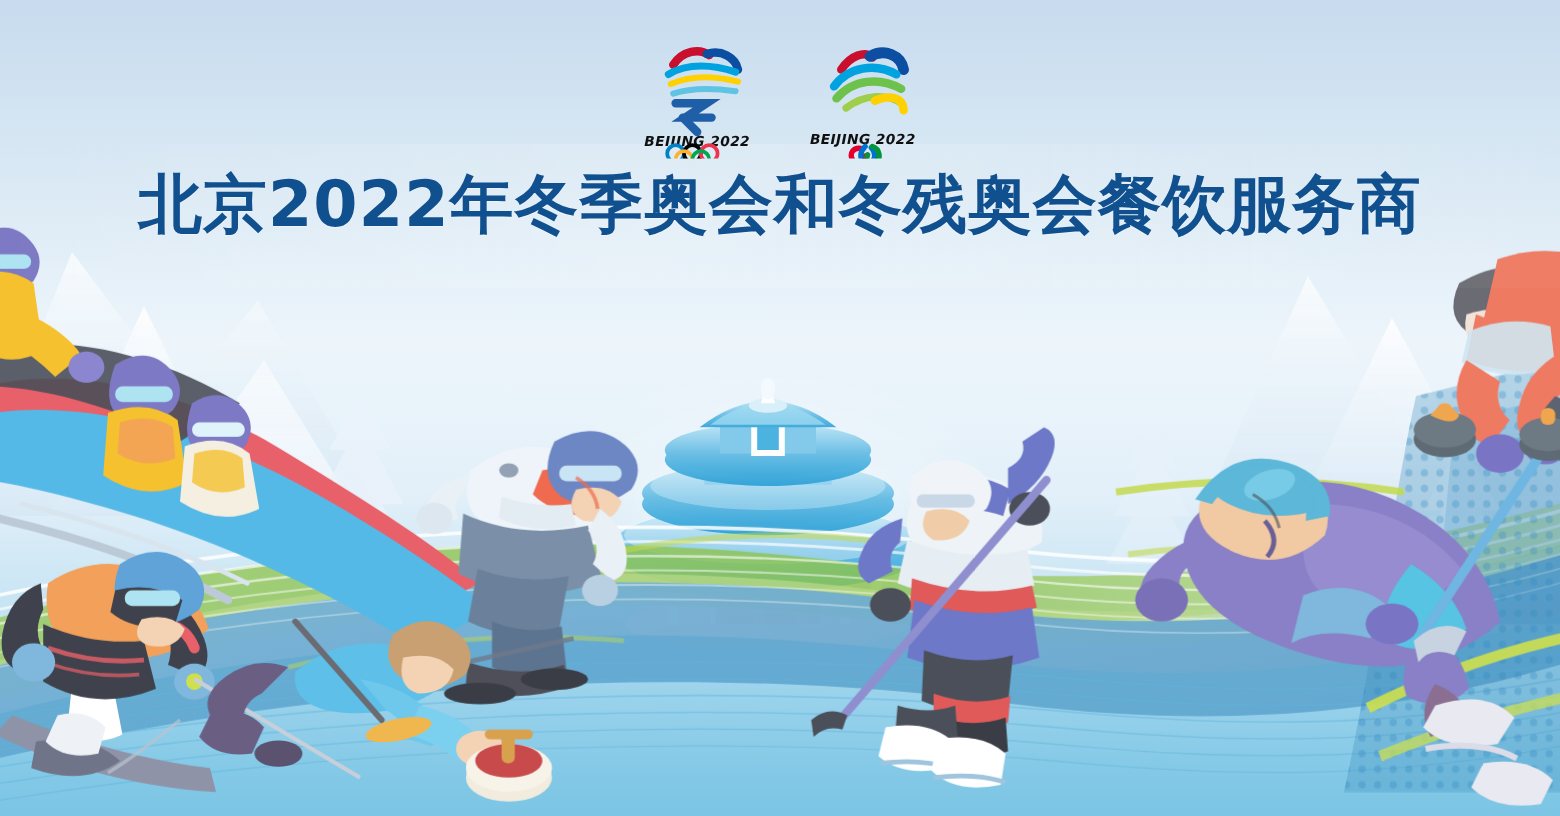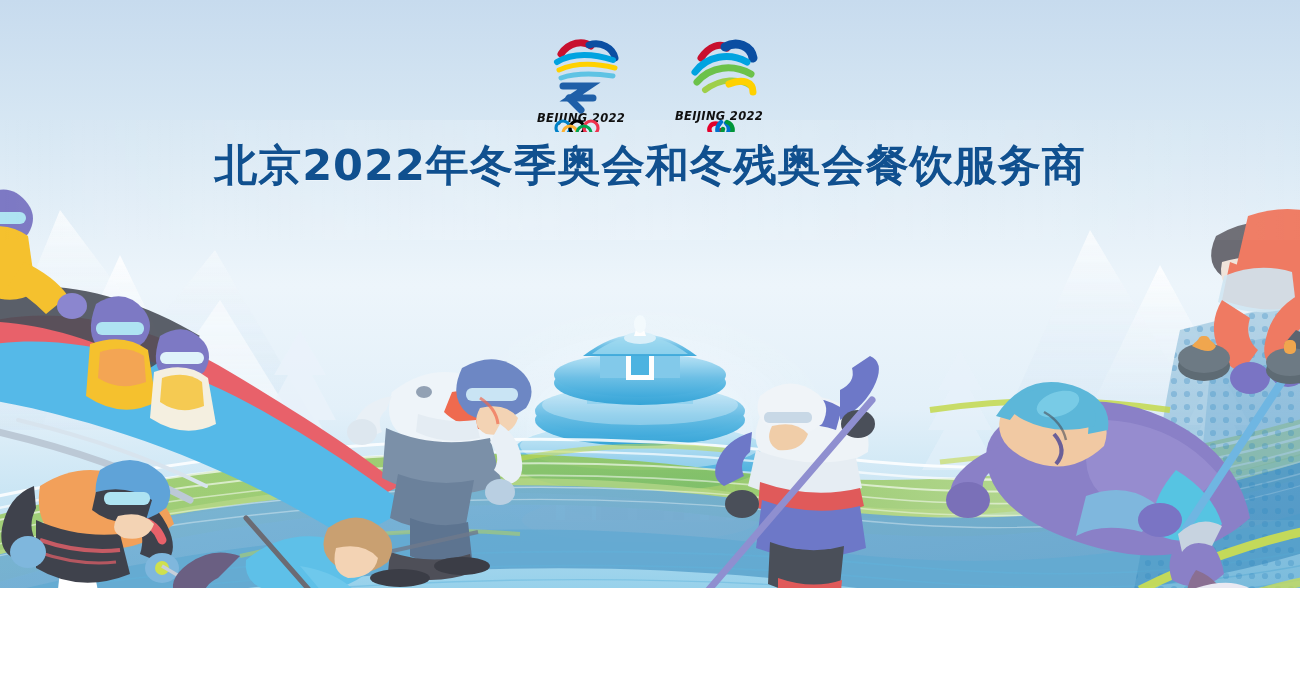--- a/index.html
+++ b/index.html
@@ -1,21 +1,21 @@
 <!DOCTYPE html>
 <html><head>
 <meta charset="utf-8">
 <style>
   * { margin:0; padding:0; box-sizing:border-box; }
   html,body { background:#ffffff; }
   body { font-family:"Liberation Sans", sans-serif; }
 
   #banner{
     position:relative;
-    width:1300px; height:588px;
+    width:1300px; height:680px;
     overflow:hidden;
     background:linear-gradient(180deg,#c9dcee 0%, #d6e6f3 22%, #e4eff8 40%, #eef5fb 55%, #dcecf7 70%, #bde0f1 85%, #8fcde8 100%);
   }
   #banner svg.layer{ position:absolute; inset:0; width:1300px; height:680px; display:block; }
 
   
   .emblems{
     position:absolute; left:0; right:0; top:28px;
     display:flex; justify-content:center; align-items:flex-start; gap:42px;
     z-index:40;
@@ -24,21 +24,21 @@
 
   
   .title-wrap{
     position:absolute; left:0; right:0; top:142px;
     text-align:center; z-index:45;
   }
   .title{
     display:inline-block;
     font-family:"DejaVu Sans","Liberation Sans",sans-serif;
     font-weight:700;
-    font-size:43px;
+    font-size:53px;
     letter-spacing:1px;
     line-height:1.08;
     color:#10508f;
     white-space:nowrap;
     text-shadow:0 1px 0 rgba(255,255,255,.35);
   }
 </style>
 </head>
 <body>
 

